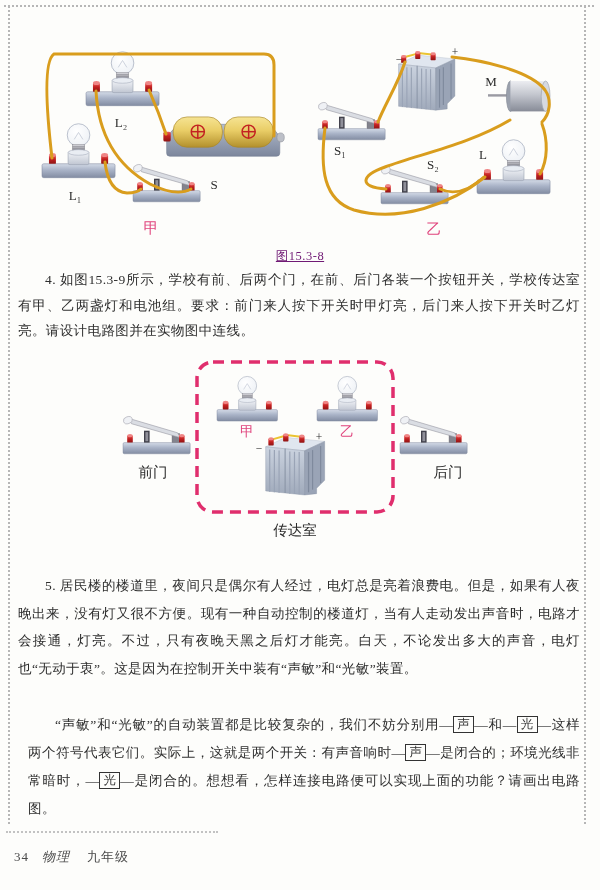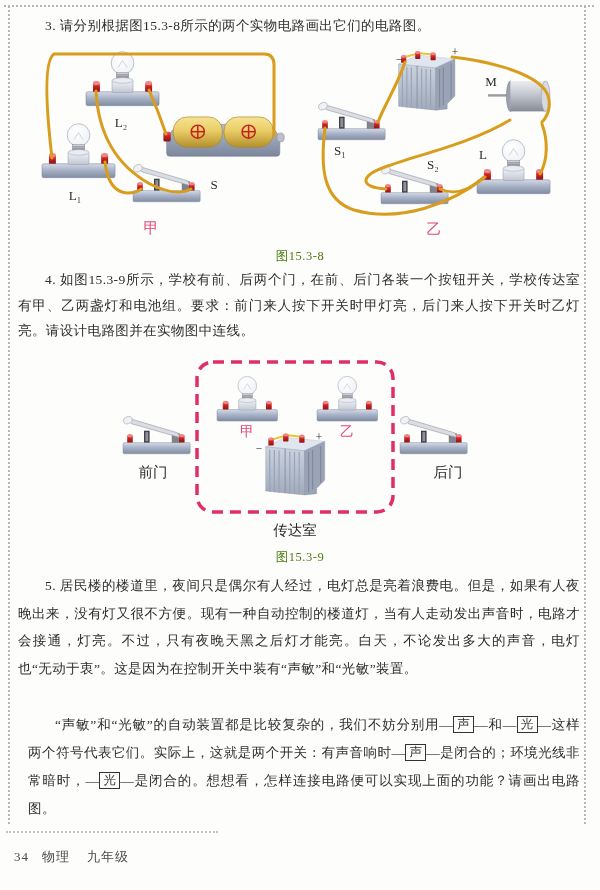--- a/index.html
+++ b/index.html
@@ -19,21 +19,21 @@
     font-size:13.5px; color:#2e2e2e; text-align:justify;
     text-indent:27px; letter-spacing:0.4px;
   }
   .q3 { top:14px; line-height:24px; }
   .q4 { top:267px; line-height:25.5px; }
   .q5a { top:572px; line-height:27.5px; }
   .q5b { top:711px; line-height:28px;margin-left:10px; }
 
   .caption {
     position:absolute; left:0; width:600px; text-align:center;
-    font-size:12.5px; color:#4d7c0f; letter-spacing:0.5px;
+    font-size:12.5px; color:#701a75; letter-spacing:0.5px;text-decoration:underline;
   }
   .cap1 { top:248px; }
   .cap2 { top:549px; }
 
   .figsvg { position:absolute; }
   .fig8 { left:14px; top:46px; }
   .fig9 { left:60px; top:358px; }
 
   .lbl { font-family:"Liberation Serif","DejaVu Sans",serif; font-size:13px; fill:#2b2b2b; }
   .lbl-sm { font-size:11.5px; }
@@ -45,33 +45,32 @@
     display:inline-block; border:1px solid #333; padding:0 3px;
     font-size:12.5px; line-height:15px; transform:translateY(-1px);
     text-indent:0;
   }
 
   .footer {
     position:absolute; left:14px; top:848px;
     font-size:13px; color:#4a4a4a; letter-spacing:1px;
   }
   .footer span { margin-right:0; }
-  .f-subject { margin-left:13px; }
+  .f-subject { margin-left:13px;font-style:italic; }
   .f-grade { margin-left:17px; }
 </style>
 </head>
 <body>
 
 <div class="page">
 
   <div class="b-top"></div>
   <div class="b-left"></div>
   <div class="b-right"></div>
 
-  <div class="para q3">3. 请分别根据图15.3-8所示的两个实物电路画出它们的电路图。</div>
 
   <svg class="figsvg fig8" width="572" height="200" viewBox="0 0 572 200" xmlns="http://www.w3.org/2000/svg">
     <defs>
       <linearGradient id="plateG" x1="0" y1="0" x2="0" y2="1">
         <stop offset="0" stop-color="#d4dbe7"></stop>
           <stop offset="0.45" stop-color="#a9b3c7"></stop>
           <stop offset="1" stop-color="#828ca2"></stop>
       </linearGradient>
       <linearGradient id="socketG" x1="0" y1="0" x2="0" y2="1">
         <stop offset="0" stop-color="#f4f6f9"></stop>
@@ -238,21 +237,20 @@
 
     <text class="tag-sm" x="187" y="78" text-anchor="middle">甲</text>
     <text class="tag-sm" x="287" y="78" text-anchor="middle">乙</text>
     <text class="lbl lbl-sm" x="199" y="94" text-anchor="middle">−</text>
     <text class="lbl lbl-sm" x="259" y="83" text-anchor="middle">+</text>
     <text class="door" x="93" y="119" text-anchor="middle">前门</text>
     <text class="door" x="388" y="119" text-anchor="middle">后门</text>
     <text class="door" x="235" y="177" text-anchor="middle">传达室</text>
   </svg>
 
-  <div class="caption cap2">图15.3-9</div>
 
   <div class="para q5a">5. 居民楼的楼道里，夜间只是偶尔有人经过，电灯总是亮着浪费电。但是，如果有人夜晚出来，没有灯又很不方便。现有一种自动控制的楼道灯，当有人走动发出声音时，电路才会接通，灯亮。不过，只有夜晚天黑之后灯才能亮。白天，不论发出多大的声音，电灯也“无动于衷”。这是因为在控制开关中装有“声敏”和“光敏”装置。</div>
   <div class="para q5b">“声敏”和“光敏”的自动装置都是比较复杂的，我们不妨分别用—<span class="sym-box">声</span>—和—<span class="sym-box">光</span>—这样两个符号代表它们。实际上，这就是两个开关：有声音响时—<span class="sym-box">声</span>—是闭合的；环境光线非常暗时，—<span class="sym-box">光</span>—是闭合的。想想看，怎样连接电路便可以实现上面的功能？请画出电路图。</div>
 
   <div class="dot-partial"></div>
 
   <div class="footer">
     <span>34</span><span class="f-subject">物理</span><span class="f-grade">九年级</span>
   </div>
 

